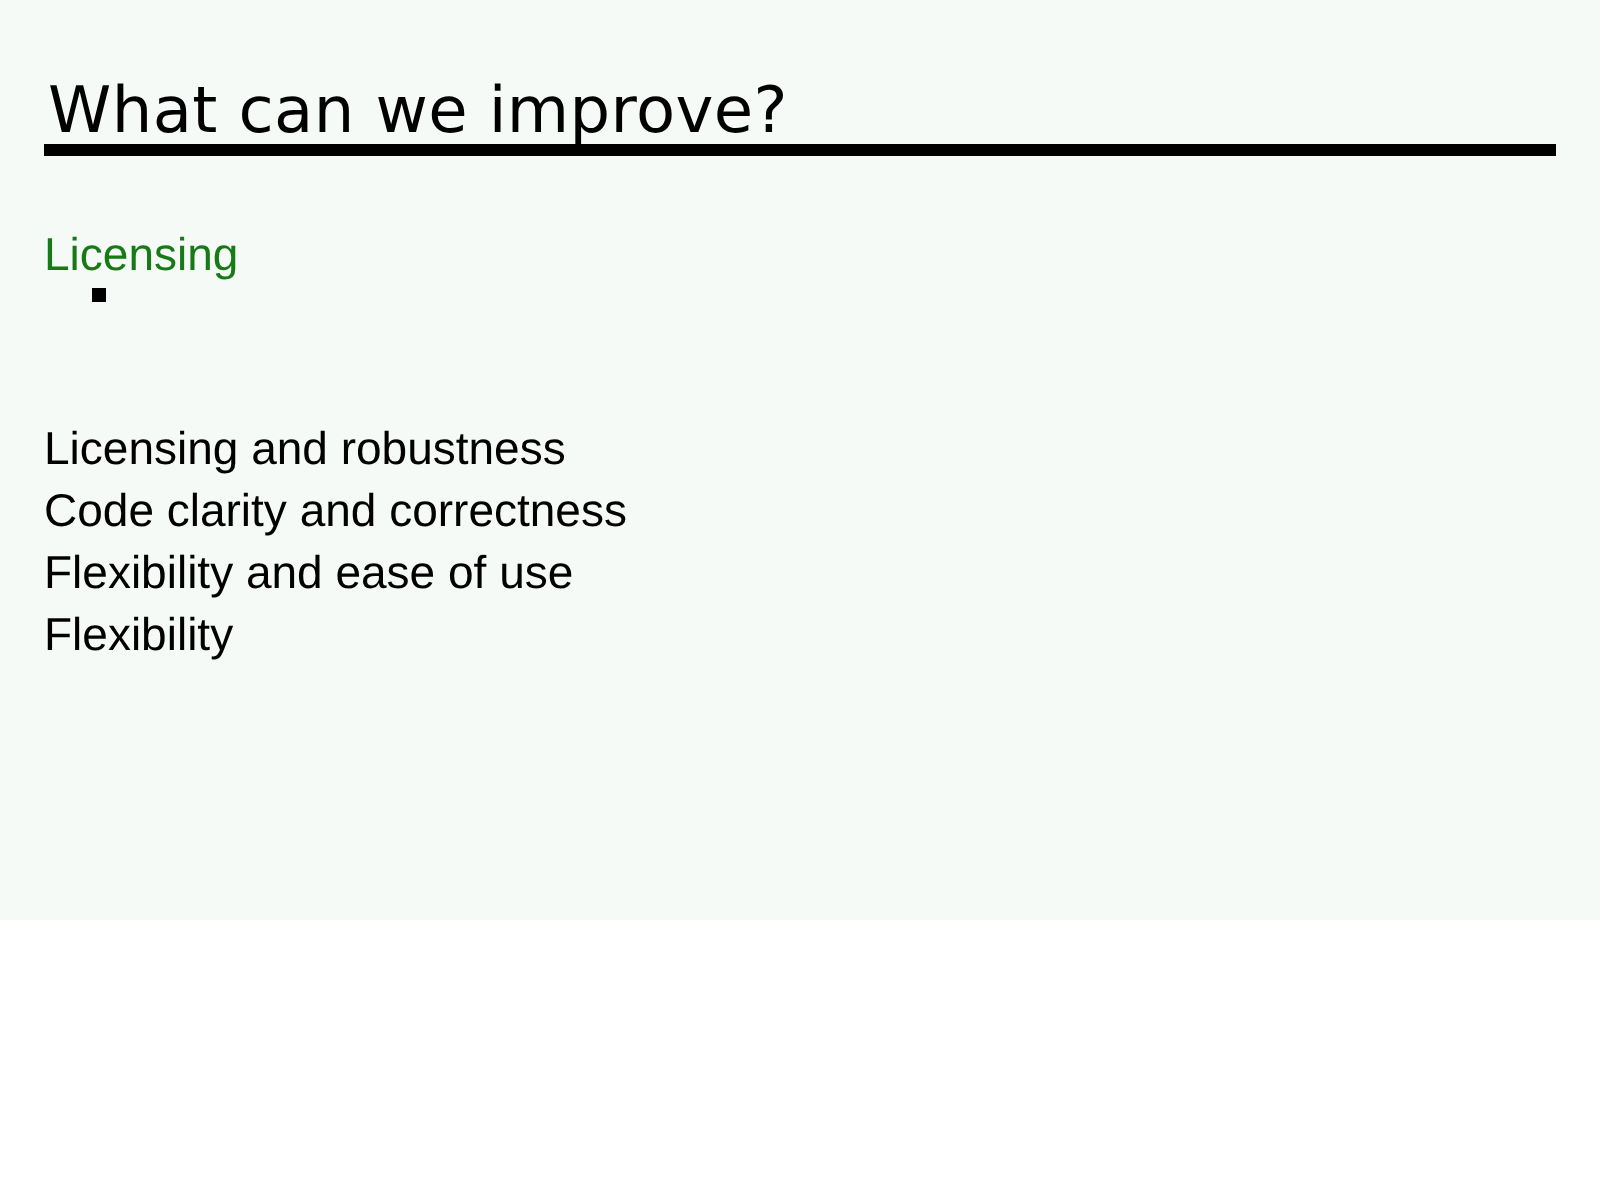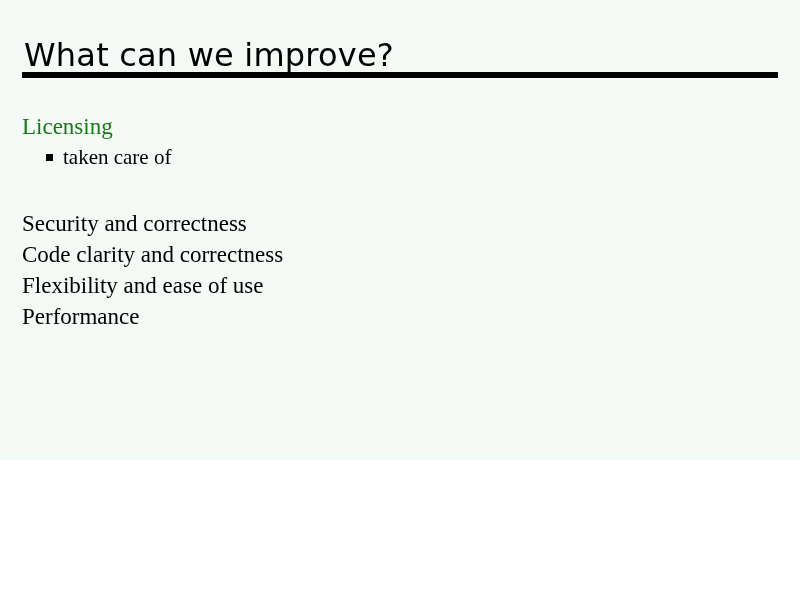--- a/index.html
+++ b/index.html
@@ -51,21 +51,21 @@
 
   
   #body-block {
     position: absolute;
     left: 0;
     top: 0;
     width: 800px;
   }
   .body-line {
     position: absolute;
-    font-family: Liberation Serif, serif;
+    font-family: Liberation Sans, sans-serif;
     font-weight: 400;
     color: #000000;
     white-space: nowrap;
   }
 
   
   .level0 {
     left: 22px;
     font-size: 23px;
     line-height: 28px;
@@ -108,26 +108,25 @@
     <div id="slide-title">What can we improve?</div>
     <div id="title-rule"></div>
   </div>
 
   <div id="body-block">
 
     <div class="body-line level0 accent" id="line-licensing">Licensing</div>
 
     <div class="body-line level1" id="line-taken-care">
       <span class="sq-bullet"></span>
-      <span>taken care of</span>
     </div>
 
-    <div class="body-line level0" id="line-security">Security and correctness</div>
+    <div class="body-line level0" id="line-security">Licensing and robustness</div>
 
     <div class="body-line level0" id="line-code">Code clarity and correctness</div>
 
     <div class="body-line level0" id="line-flexibility">Flexibility and ease of use</div>
 
-    <div class="body-line level0" id="line-performance">Performance</div>
+    <div class="body-line level0" id="line-performance">Flexibility</div>
 
   </div>
 
 </div>
 
 </body></html>

